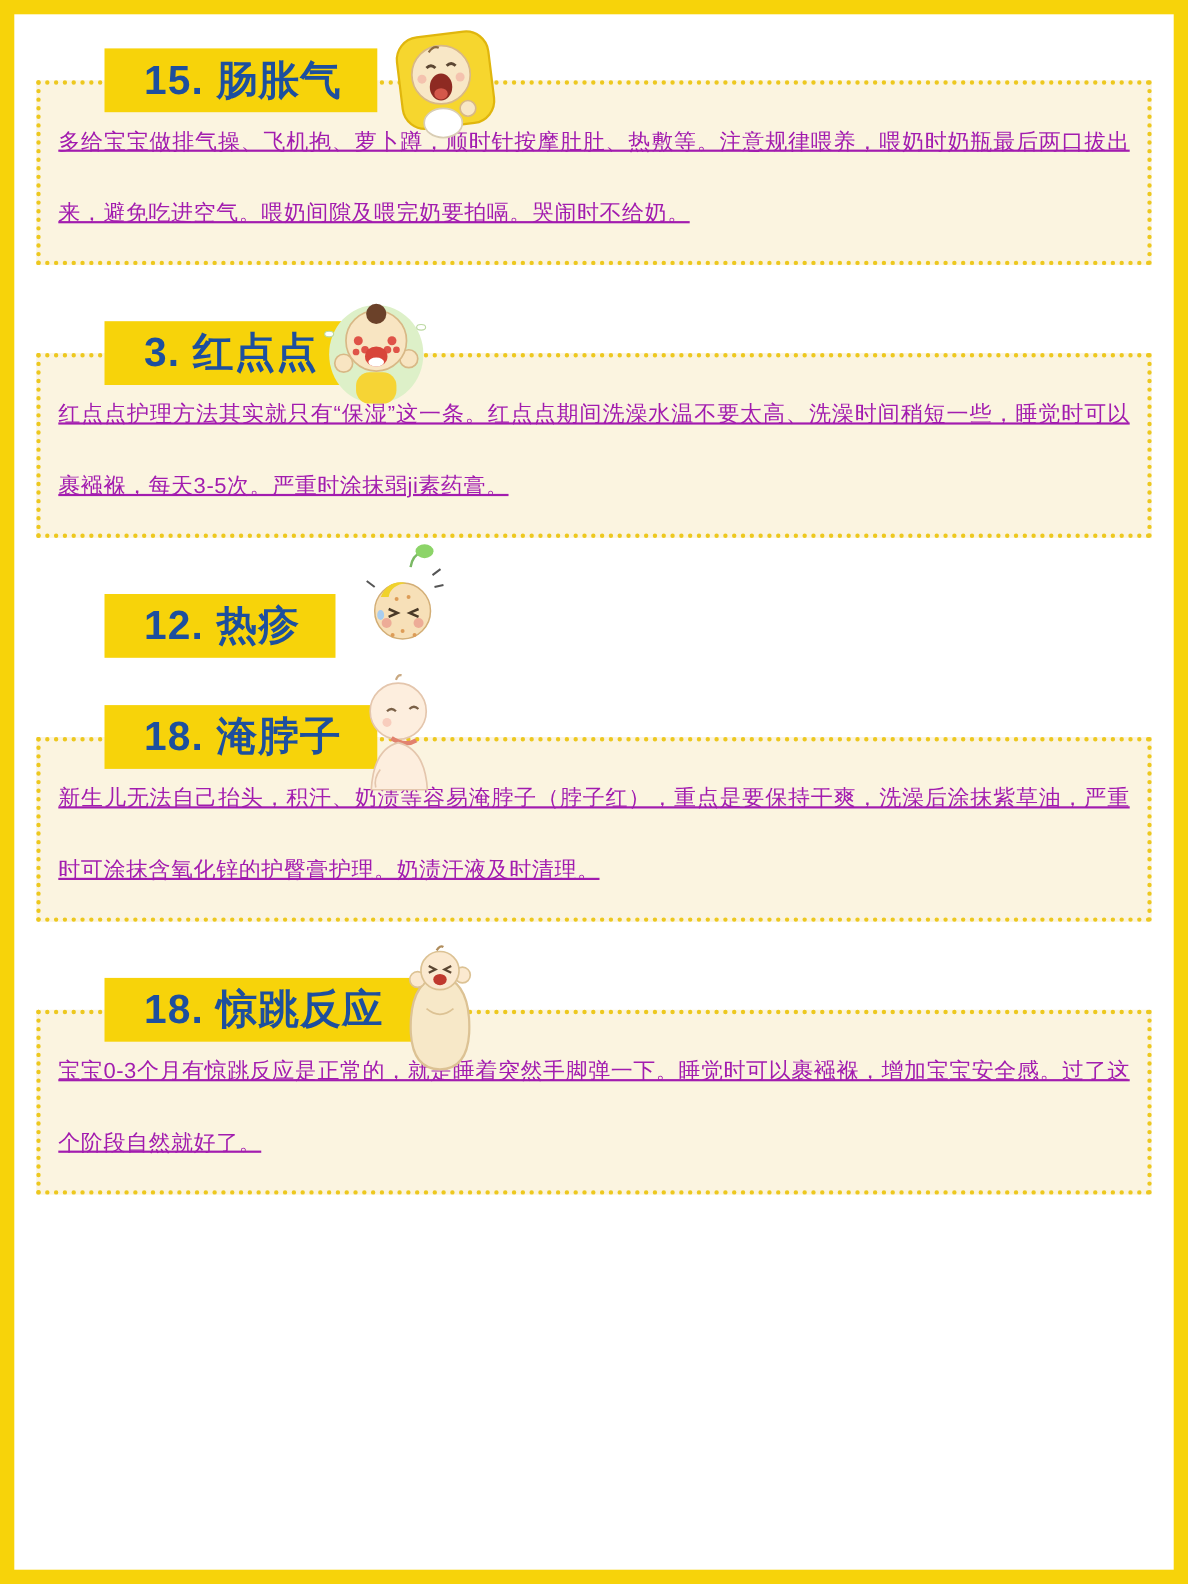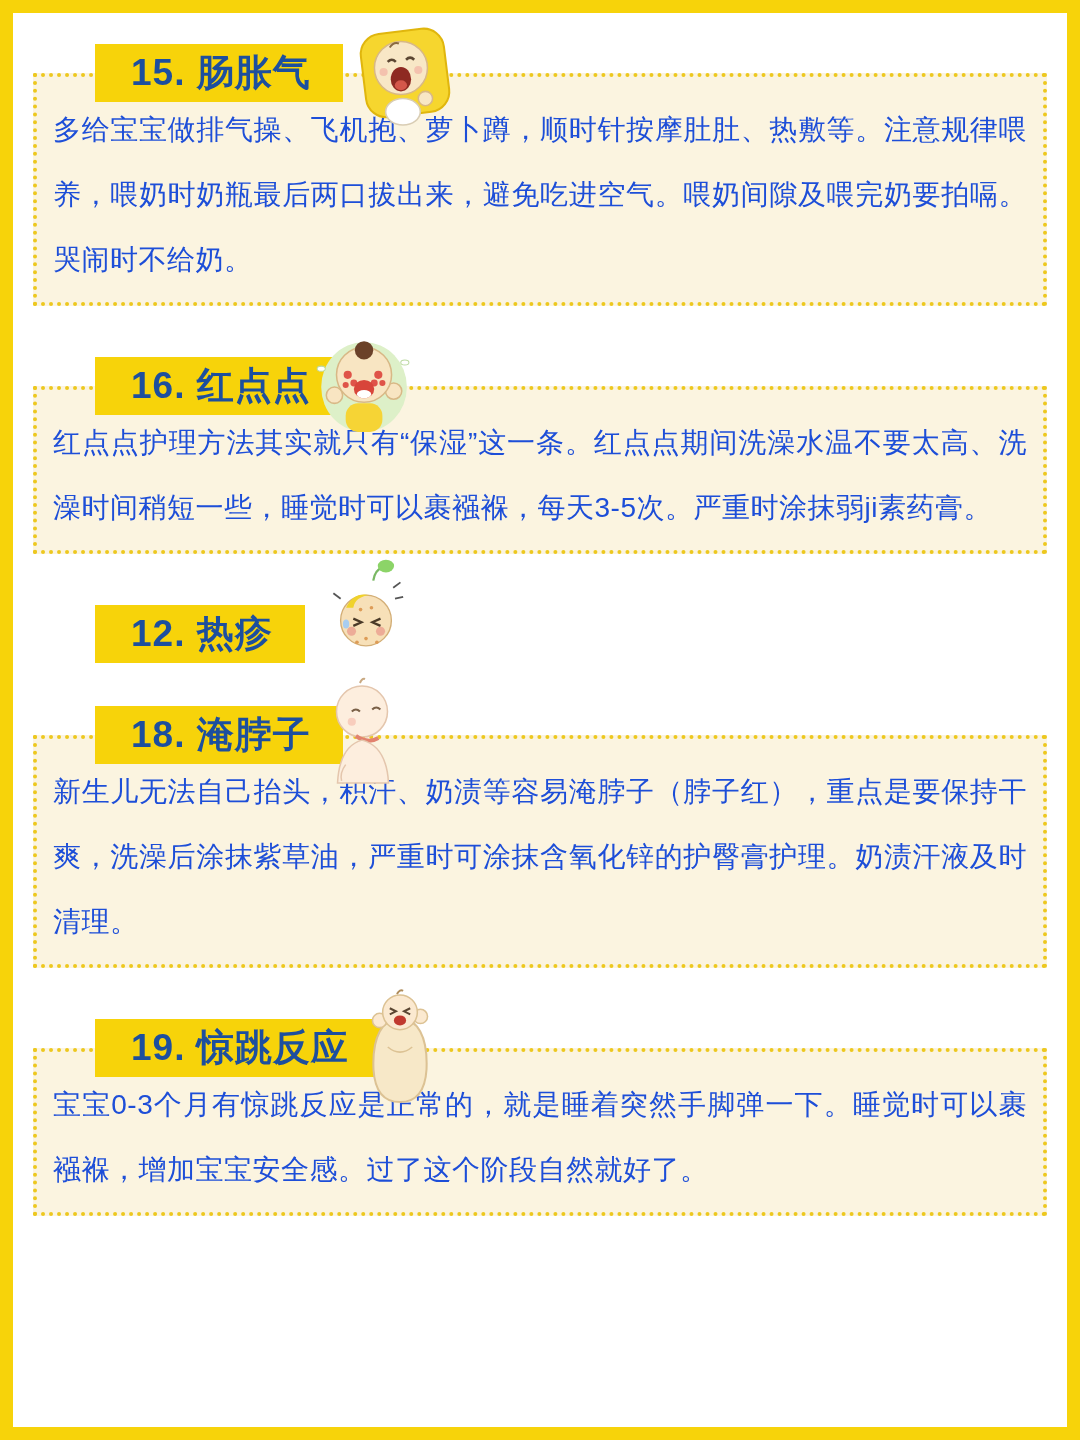--- a/index.html
+++ b/index.html
@@ -22,22 +22,22 @@
     font-size:37px;font-weight:bold;color:#1d4f9e;letter-spacing:1px;white-space:nowrap;
   }
   .baby-icon{position:absolute;top:-30px;width:102px;height:116px;}
   .icon-after{left:calc(100% + 10px);}
   .icon-overlap{left:calc(100% - 32px);}
   .icon-high{top:-48px;}
   .box{
     position:relative;z-index:1;
     border:4px dotted #edc81f;background:#fbf4e0;
     padding:20px 16px 10px 16px;
-    font-size:28px;line-height:65px;color:#1d4ed8;
-    text-align:justify;letter-spacing:0.5px;
+    font-size:20px;line-height:65px;color:#a21caf;
+    text-align:justify;letter-spacing:0.5px;text-decoration:underline;
   }
 </style>
 </head>
 <body>
 
 <div class="page">
   <div class="inner">
 
     <div class="section first">
       <div class="bar-row">
@@ -58,21 +58,21 @@
         </div>
       </div>
       <div class="box">
         <span>多给宝宝做排气操、飞机抱、萝卜蹲，顺时针按摩肚肚、热敷等。注意规律喂养，喂奶时奶瓶最后两口拔出来，避免吃进空气。喂奶间隙及喂完奶要拍嗝。哭闹时不给奶。</span>
       </div>
     </div>
 
     <div class="section gap51">
       <div class="bar-row">
         <div class="title-bar">
-          <span class="title-text">16. 红点点</span>
+          <span class="title-text">3. 红点点</span>
           <svg class="baby-icon icon-overlap" viewBox="0 0 100 112">
             <ellipse cx="52" cy="58" rx="42" ry="44" fill="#ddf0c8"></ellipse>
             <rect x="34" y="74" width="36" height="28" rx="12" fill="#f6d435"></rect>
             <circle cx="23" cy="66" r="8" fill="#f8e5c2" stroke="#d8b886" stroke-width="1.5"></circle>
             <circle cx="81" cy="62" r="8" fill="#f8e5c2" stroke="#d8b886" stroke-width="1.5"></circle>
             <circle cx="52" cy="46" r="27" fill="#f8e5c2" stroke="#d8b886" stroke-width="1.5"></circle>
             <circle cx="52" cy="22" r="9" fill="#6b4129"></circle>
             <circle cx="36" cy="46" r="4" fill="#df5348"></circle>
               <circle cx="42" cy="54" r="3.4" fill="#df5348"></circle>
             <circle cx="34" cy="56" r="3" fill="#df5348"></circle>
@@ -132,21 +132,21 @@
         </div>
       </div>
       <div class="box">
         <span>新生儿无法自己抬头，积汗、奶渍等容易淹脖子（脖子红），重点是要保持干爽，洗澡后涂抹紫草油，严重时可涂抹含氧化锌的护臀膏护理。奶渍汗液及时清理。</span>
       </div>
     </div>
 
     <div class="section gap51">
       <div class="bar-row">
         <div class="title-bar">
-          <span class="title-text">19. 惊跳反应</span>
+          <span class="title-text">18. 惊跳反应</span>
           <svg class="baby-icon icon-overlap" viewBox="0 0 100 112">
             <path d="M50 26 q28 6 26 52 q-2 32 -26 32 q-24 0 -26 -32 q-2 -46 26 -52 z" fill="#f7e8c8" stroke="#dcc294" stroke-width="2"></path>
             <circle cx="30" cy="30" r="7" fill="#fbe9d0" stroke="#dcc294" stroke-width="1.5"></circle>
             <circle cx="70" cy="26" r="7" fill="#fbe9d0" stroke="#dcc294" stroke-width="1.5"></circle>
             <circle cx="50" cy="22" r="17" fill="#fbe9d0" stroke="#dcc294" stroke-width="1.5"></circle>
             <path d="M47 4 q3 -5 6 -3" stroke="#b08d5c" stroke-width="2" fill="none"></path>
             <path d="M40 18 l6 3 l-6 3 M60 18 l-6 3 l6 3" stroke="#5b4632" stroke-width="2" fill="none"></path>
             <ellipse cx="50" cy="30" rx="6" ry="5" fill="#c0392e"></ellipse>
             <path d="M38 56 q12 10 24 0" stroke="#dcc294" stroke-width="1.5" fill="none"></path>
           </svg>

